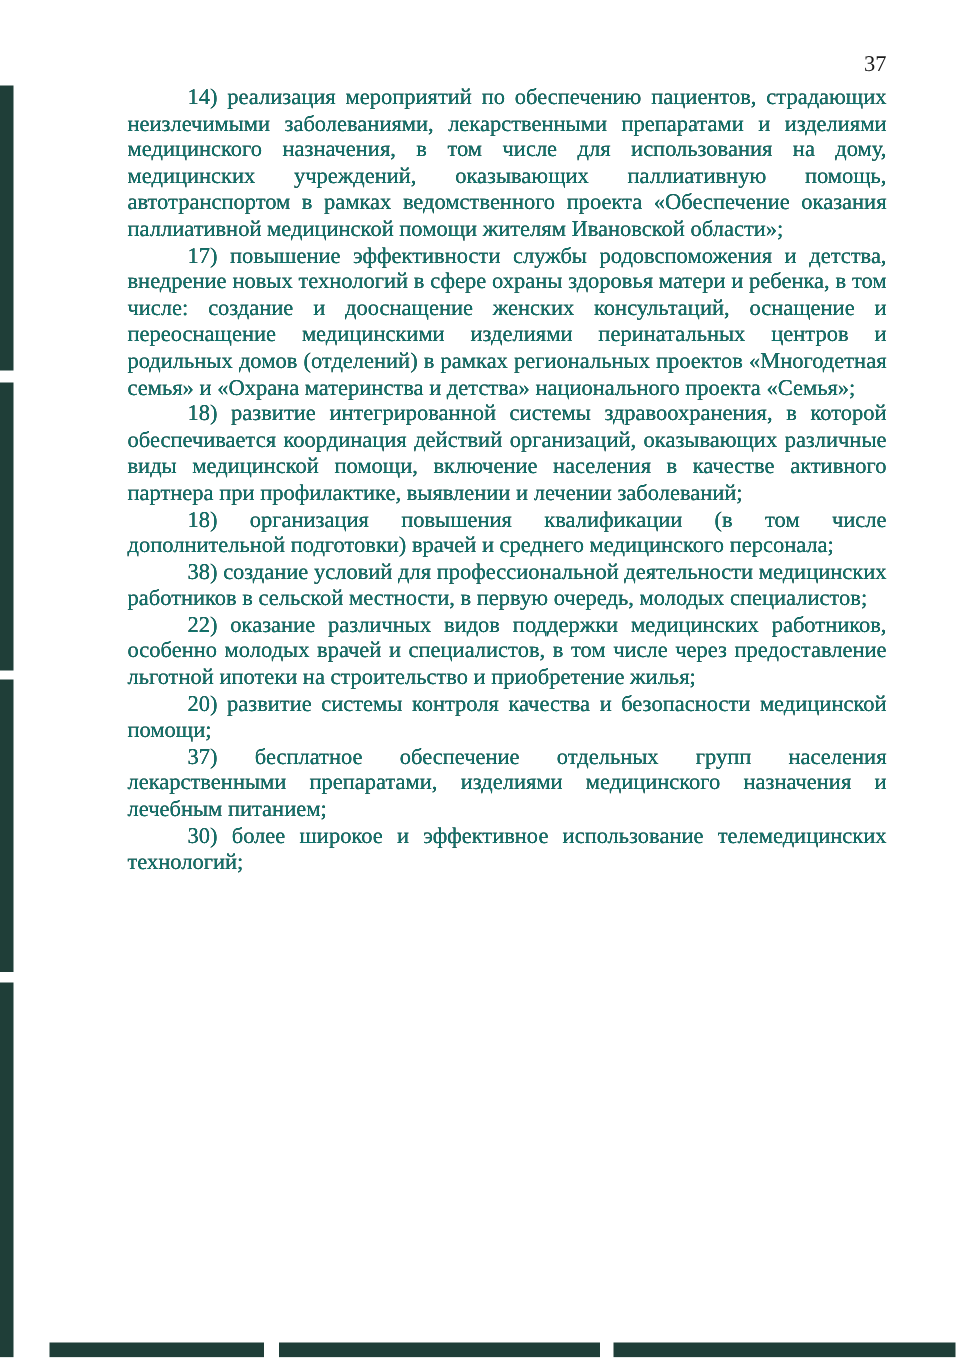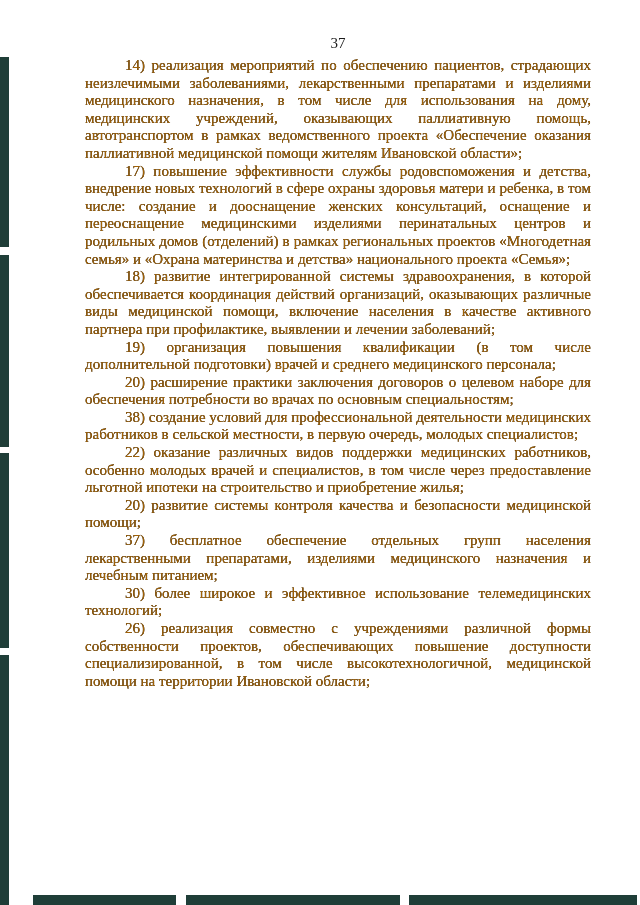--- a/index.html
+++ b/index.html
@@ -14,39 +14,39 @@
     background: #ffffff;
     overflow: hidden;
     font-family: "Liberation Serif", "DejaVu Serif", serif;
     color: #000000;
   }
   .page-number {
     position: absolute;
     top: 35px;
     left: 85px;
     width: 506px;
-    text-align: center;
+    text-align: right;
     font-size: 15px;
     line-height: 16px;
     color: #1a1a1a;
   }
   .content {
     position: absolute;
     top: 57px;
     left: 85px;
     width: 506px;
   }
   .content p {
     margin: 0;
     padding: 0;
     font-size: 15px;
     line-height: 17.6px;
     text-align: justify;
     text-indent: 40px;
-    color: #a16207;
+    color: #0f766e;
     text-shadow: 0 0 0.3px #000;
   }
   
   .edge {
     position: absolute;
     background: #1f3e38;
   }
   .edge-l1 { left: 0; top: 57px;  width: 9px; height: 190px; }
   .edge-l2 { left: 0; top: 255px; width: 9px; height: 192px; }
   .edge-l3 { left: 0; top: 453px; width: 9px; height: 195px; }
@@ -59,28 +59,26 @@
 <body>
 
 <div class="page">
 
   <div class="page-number">37</div>
 
   <div class="content">
     <p>14) реализация мероприятий по обеспечению пациентов, страдающих неизлечимыми заболеваниями, лекарственными препаратами и изделиями медицинского назначения, в том числе для использования на дому, медицинских учреждений, оказывающих паллиативную помощь, автотранспортом в рамках ведомственного проекта «Обеспечение оказания паллиативной медицинской помощи жителям Ивановской области»;</p>
     <p>17) повышение эффективности службы родовспоможения и детства, внедрение новых технологий в сфере охраны здоровья матери и ребенка, в том числе: создание и дооснащение женских консультаций, оснащение и переоснащение медицинскими изделиями перинатальных центров и родильных домов (отделений) в рамках региональных проектов «Многодетная семья» и «Охрана материнства и детства» национального проекта «Семья»;</p>
     <p>18) развитие интегрированной системы здравоохранения, в которой обеспечивается координация действий организаций, оказывающих различные виды медицинской помощи, включение населения в качестве активного партнера при профилактике, выявлении и лечении заболеваний;</p>
-    <p>19) организация повышения квалификации (в том числе дополнительной подготовки) врачей и среднего медицинского персонала;</p>
-    <p>20) расширение практики заключения договоров о целевом наборе для обеспечения потребности во врачах по основным специальностям;</p>
+    <p>18) организация повышения квалификации (в том числе дополнительной подготовки) врачей и среднего медицинского персонала;</p>
     <p>38) создание условий для профессиональной деятельности медицинских работников в сельской местности, в первую очередь, молодых специалистов;</p>
     <p>22) оказание различных видов поддержки медицинских работников, особенно молодых врачей и специалистов, в том числе через предоставление льготной ипотеки на строительство и приобретение жилья;</p>
     <p>20) развитие системы контроля качества и безопасности медицинской помощи;</p>
     <p>37) бесплатное обеспечение отдельных групп населения лекарственными препаратами, изделиями медицинского назначения и лечебным питанием;</p>
     <p>30) более широкое и эффективное использование телемедицинских технологий;</p>
-    <p>26) реализация совместно с учреждениями различной формы собственности проектов, обеспечивающих повышение доступности специализированной, в том числе высокотехнологичной, медицинской помощи на территории Ивановской области;</p>
   </div>
 
   <div class="edge edge-l1"></div>
   <div class="edge edge-l2"></div>
   <div class="edge edge-l3"></div>
   <div class="edge edge-l4"></div>
   <div class="edge edge-b1"></div>
   <div class="edge edge-b2"></div>
   <div class="edge edge-b3"></div>
 

